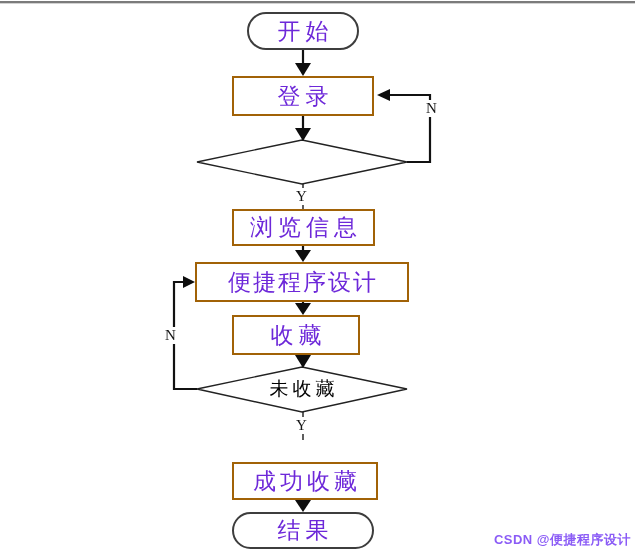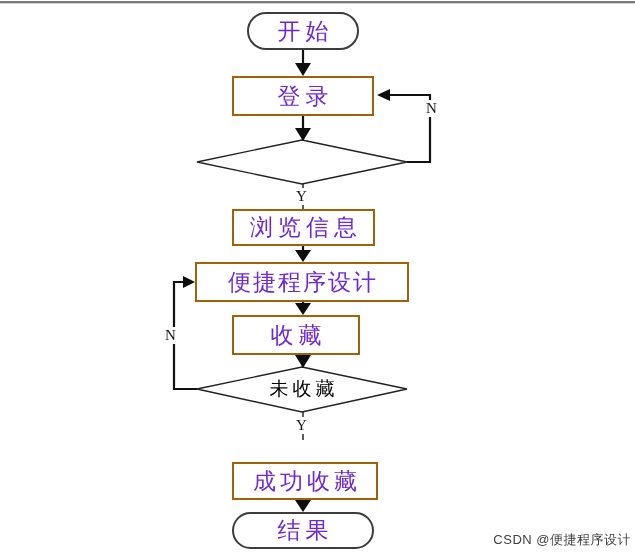--- a/index.html
+++ b/index.html
@@ -43,22 +43,23 @@
     font-size:15px; line-height:1.1; padding:0 2px;
     font-family:"Liberation Serif","DejaVu Serif",serif;
   }
   #lbl-y1 { left:294px; top:188px; }
   #lbl-n1 { left:424px; top:100px; }
   #lbl-y2 { left:294px; top:417px; }
   #lbl-n2 { left:163px; top:327px; }
 
   .watermark {
     position:absolute; right:4px; bottom:5px; z-index:5;
-    color:#404040; font-size:13px; letter-spacing:0.5px;
+    color:#8b5cf6; font-size:13px; letter-spacing:0.5px;
     font-family:"Liberation Sans","DejaVu Sans",sans-serif;
+    font-weight:bold;
   }
 </style>
 </head>
 <body>
 
 <div class="canvas">
 
   <div class="top-rule"></div>
 
   <svg class="wires" width="635" height="554" viewBox="0 0 635 554">

